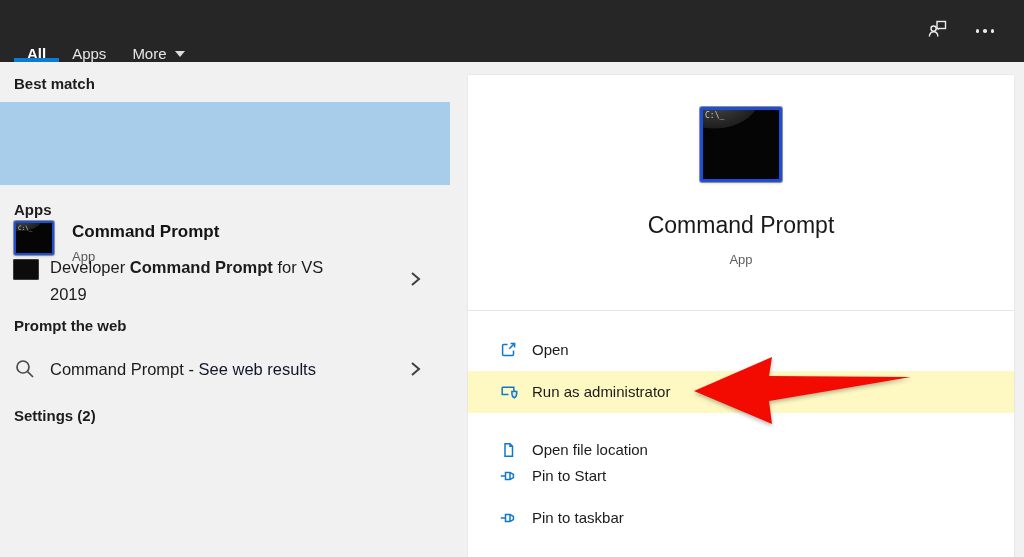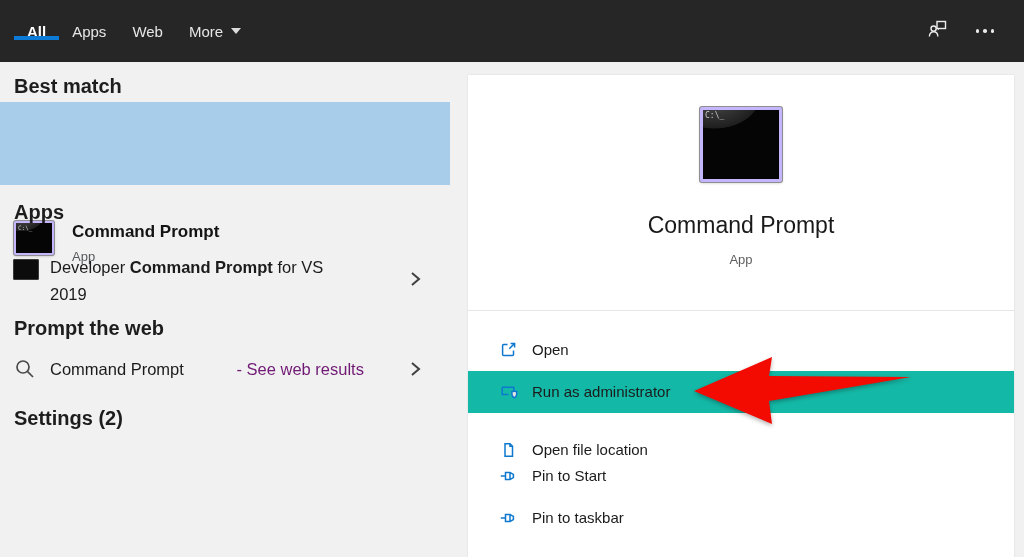--- a/index.html
+++ b/index.html
@@ -10,44 +10,44 @@
     font-family:"Liberation Sans", sans-serif;
     overflow:hidden;
     color:#1b1b1b;
   }
 
   
   .topbar {
     position:absolute; left:0; top:0; width:1024px; height:62px;
     background:#262626; display:flex; justify-content:space-between;
   }
-  .tabs { display:flex; align-items:center; padding-left:14px; }
+  .tabs { display:flex; align-items:flex-end; padding-left:14px; }
   .tab {
     position:relative; display:flex; align-items:center; gap:8px;
     padding:0 13px; font-size:15px; color:#e6e6e6; cursor:default;
   }
   .tab.active { color:#ffffff; font-weight:700; }
   .tab.active .underline {
     position:absolute; left:0; right:0; bottom:0; height:4px; background:#0c7bd8;
   }
   .caret {
     width:0; height:0; display:inline-block;
     border-left:5px solid transparent; border-right:5px solid transparent;
     border-top:6px solid #dcdcdc;
   }
   .topbar-icons { display:flex; align-items:center; gap:26px; padding-right:30px; }
   .dots { display:flex; gap:4px; align-items:center; }
   .dots i { width:3.5px; height:3.5px; border-radius:50%; background:#eaeaea; }
 
   
-  .hdr { position:absolute; font-size:20px; font-weight:700; color:#1d1d1d; }
+  .hdr { position:absolute; font-size:15px; font-weight:700; color:#1d1d1d; }
 
   .bm-row { position:absolute; left:0; top:102px; width:450px; height:83px; background:#a7cdeb; }
   .cmd-icon {
-    position:relative; background:#060606; border:2px solid #c4b5fd; border-radius:2px;
+    position:relative; background:#060606; border:2px solid #1d4ed8; border-radius:2px;
     box-shadow:0 0 0 1px #8f8f8f, 0 1px 3px rgba(0,0,0,.25);
     overflow:hidden;
   }
   .cmd-icon .screen {
     position:absolute; inset:0;
     background:
       radial-gradient(140% 110% at 15% -20%, rgba(255,255,255,.30) 0%, rgba(255,255,255,.10) 42%, rgba(255,255,255,0) 43%),
       #050505;
   }
   .cmd-icon .prompt-glyph {
@@ -65,54 +65,51 @@
   .dev-row { position:absolute; left:0; top:244px; width:450px; height:72px; }
   .dev-icon { position:absolute; left:13px; top:15px; width:26px; height:21px;
     background:#0c0c0c; border-radius:2px; box-shadow:0 0 0 1px #3a3a3a inset; }
   .dev-text { position:absolute; left:50px; top:10px; width:305px; font-size:16.5px; line-height:27px; color:#1b1b1b; }
   .dev-text b { font-weight:700; }
 
   .chev { position:absolute; width:18px; height:18px; }
 
   .web-row { position:absolute; left:0; top:348px; width:450px; height:44px; }
   .web-text { position:absolute; left:50px; top:12px; font-size:16.5px; color:#1b1b1b; white-space:nowrap; }
-  .web-sub { color:#701a75;margin-left:48px; }
+  .web-sub { color:#0f172a; }
 
   
   .card {
     position:absolute; left:468px; top:75px; width:546px; height:500px;
     background:#ffffff; box-shadow:0 0 2px rgba(0,0,0,.10);
   }
   .app-title { position:absolute; left:0; top:137px; width:100%; text-align:center;
     font-size:23px; color:#191919; }
   .app-sub { position:absolute; left:0; top:177px; width:100%; text-align:center;
     font-size:13px; color:#5f5f5f; }
   .divider { position:absolute; left:0; top:235px; width:100%; height:1px; background:#e6e6e6; }
 
   .action-row { position:absolute; left:0; width:100%; height:42px; }
-  .action-row.hl { background:#14b8a6; }
+  .action-row.hl { background:#fef9c3; }
   .action-row .a-icon { position:absolute; left:30px; top:11px; width:20px; height:20px; }
   .action-row .a-label { position:absolute; left:64px; top:0; line-height:42px; font-size:15px; color:#1b1b1b; }
 
   .arrow-wrap { position:absolute; left:690px; top:350px; width:230px; height:80px; pointer-events:none; }
 </style>
 </head>
 <body>
 
 <div class="topbar">
   <div class="tabs">
     <div class="tab active">
       <span>All</span>
       <div class="underline"></div>
     </div>
     <div class="tab">
       <span>Apps</span>
-    </div>
-    <div class="tab">
-      <span>Web</span>
     </div>
     <div class="tab">
       <span>More</span>
       <span class="caret"></span>
     </div>
   </div>
   <div class="topbar-icons">
     <span>
       <svg width="24" height="24" viewBox="0 0 24 24" fill="none" stroke="#ececec" stroke-width="1.4">
         <rect x="11" y="4.5" width="8.5" height="7"></rect>

